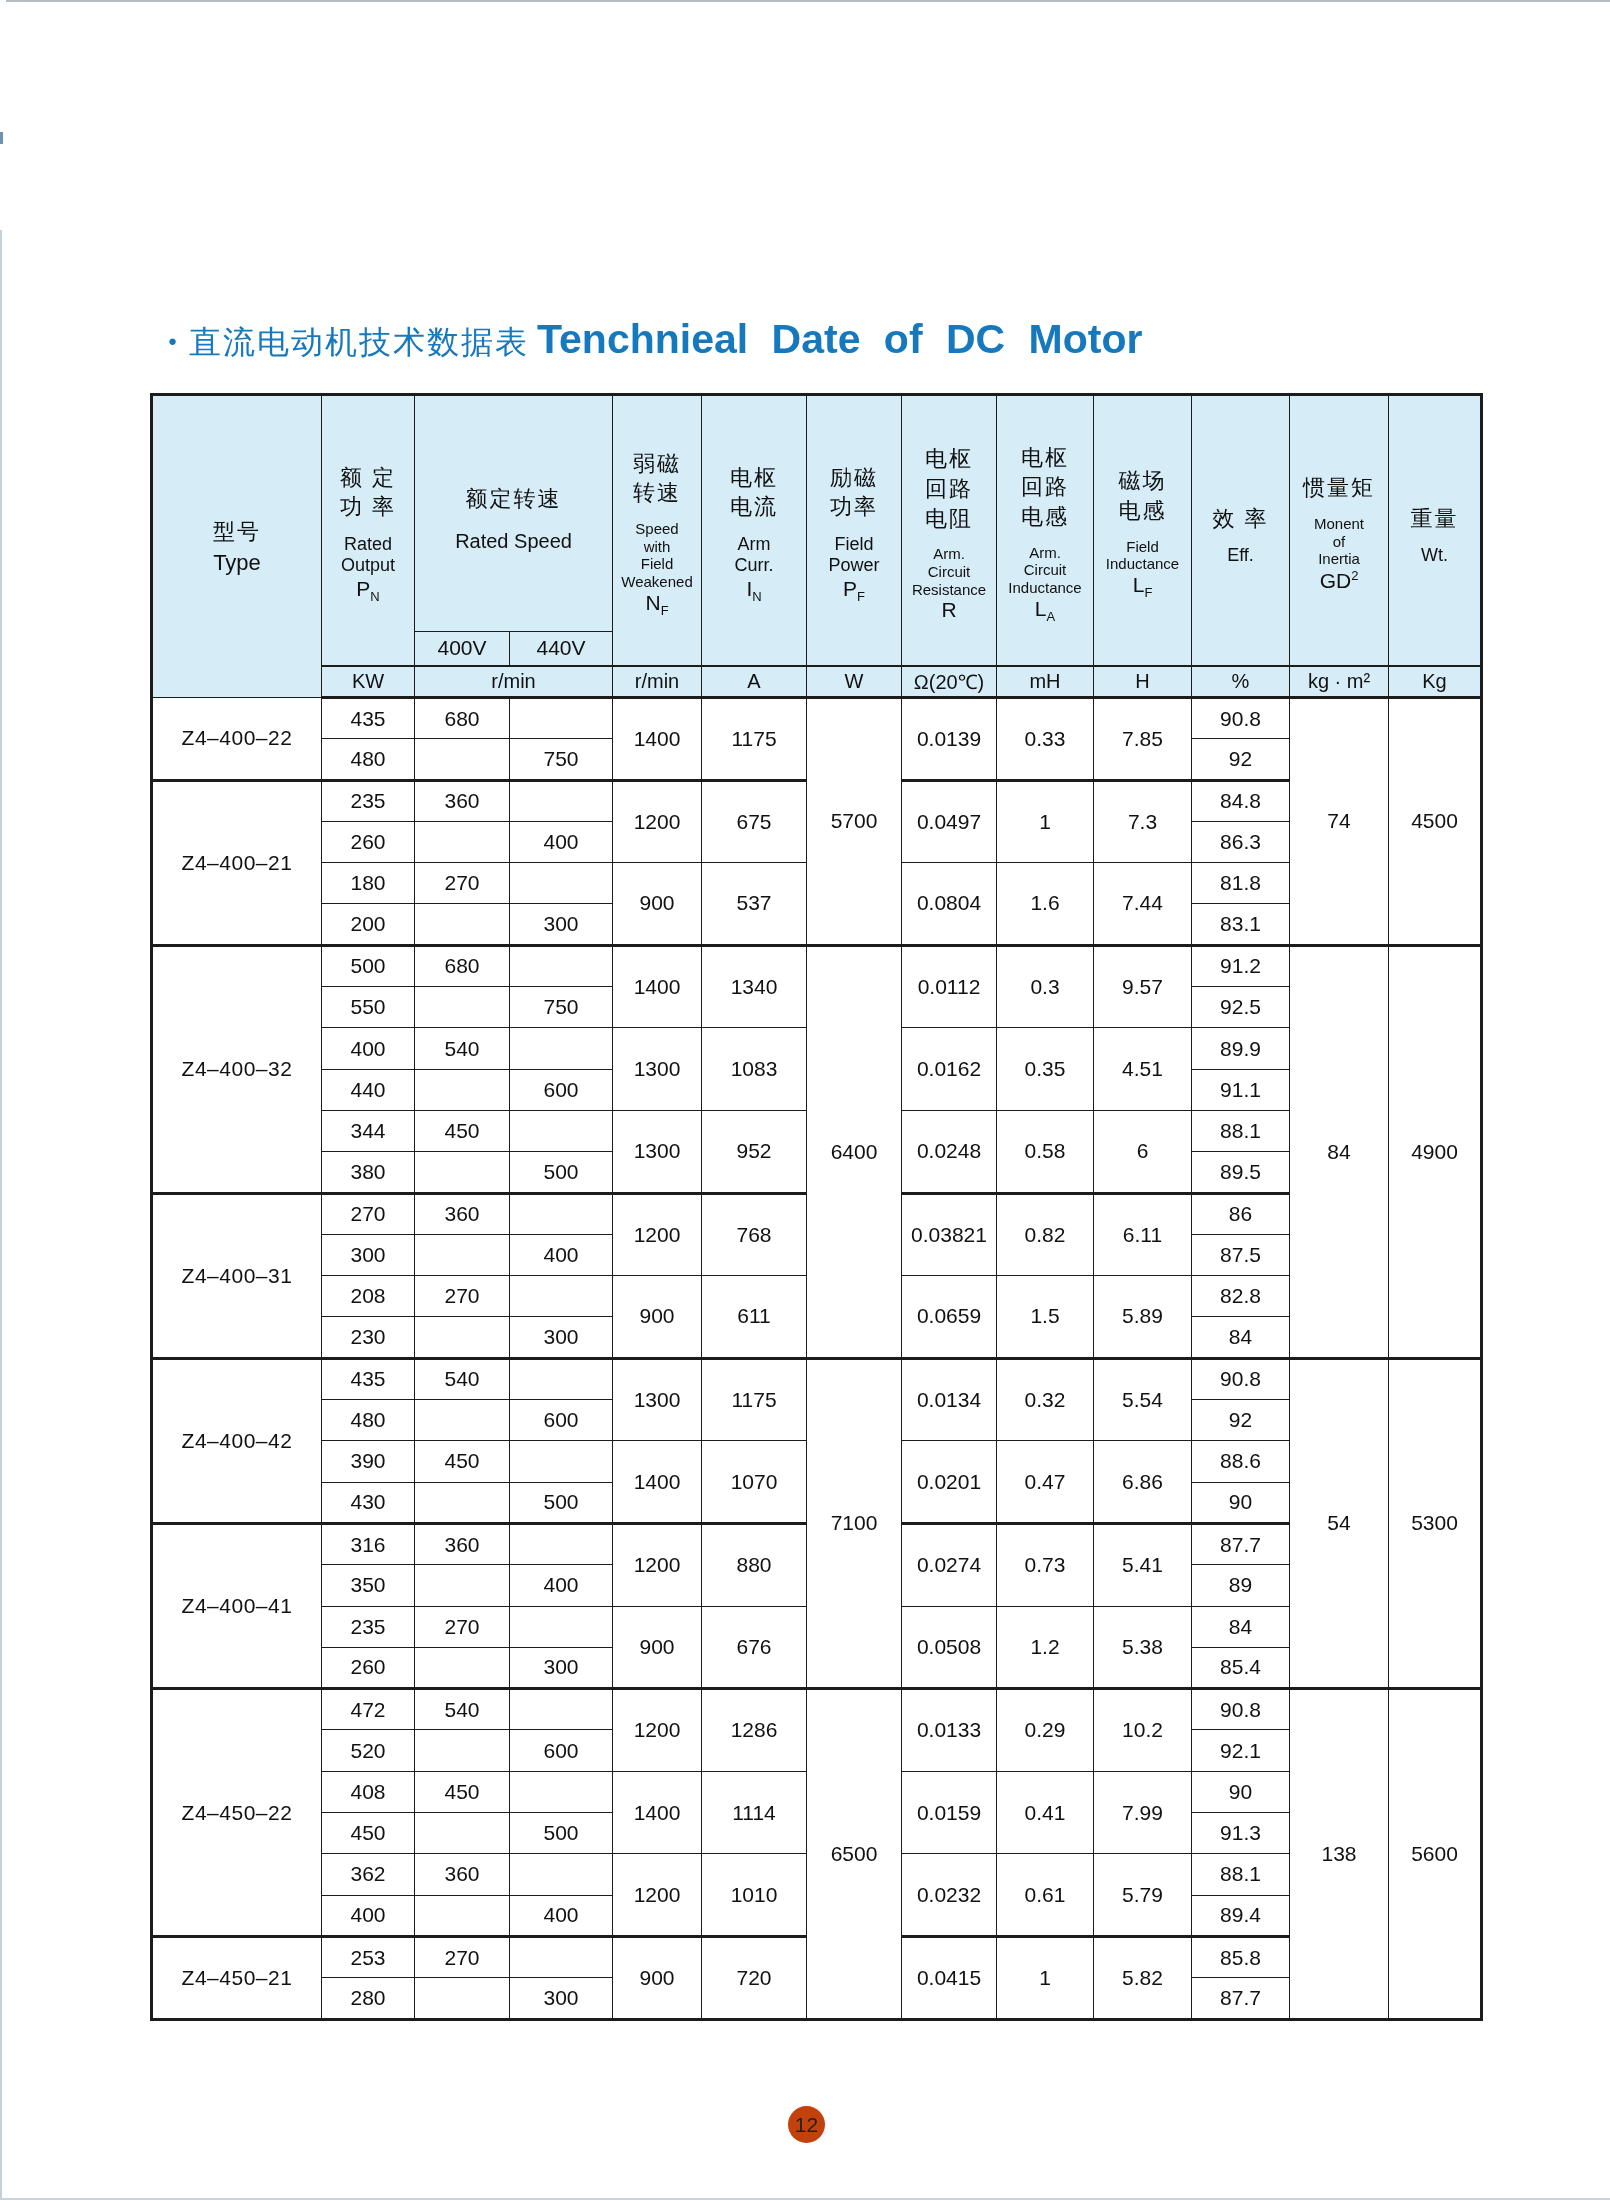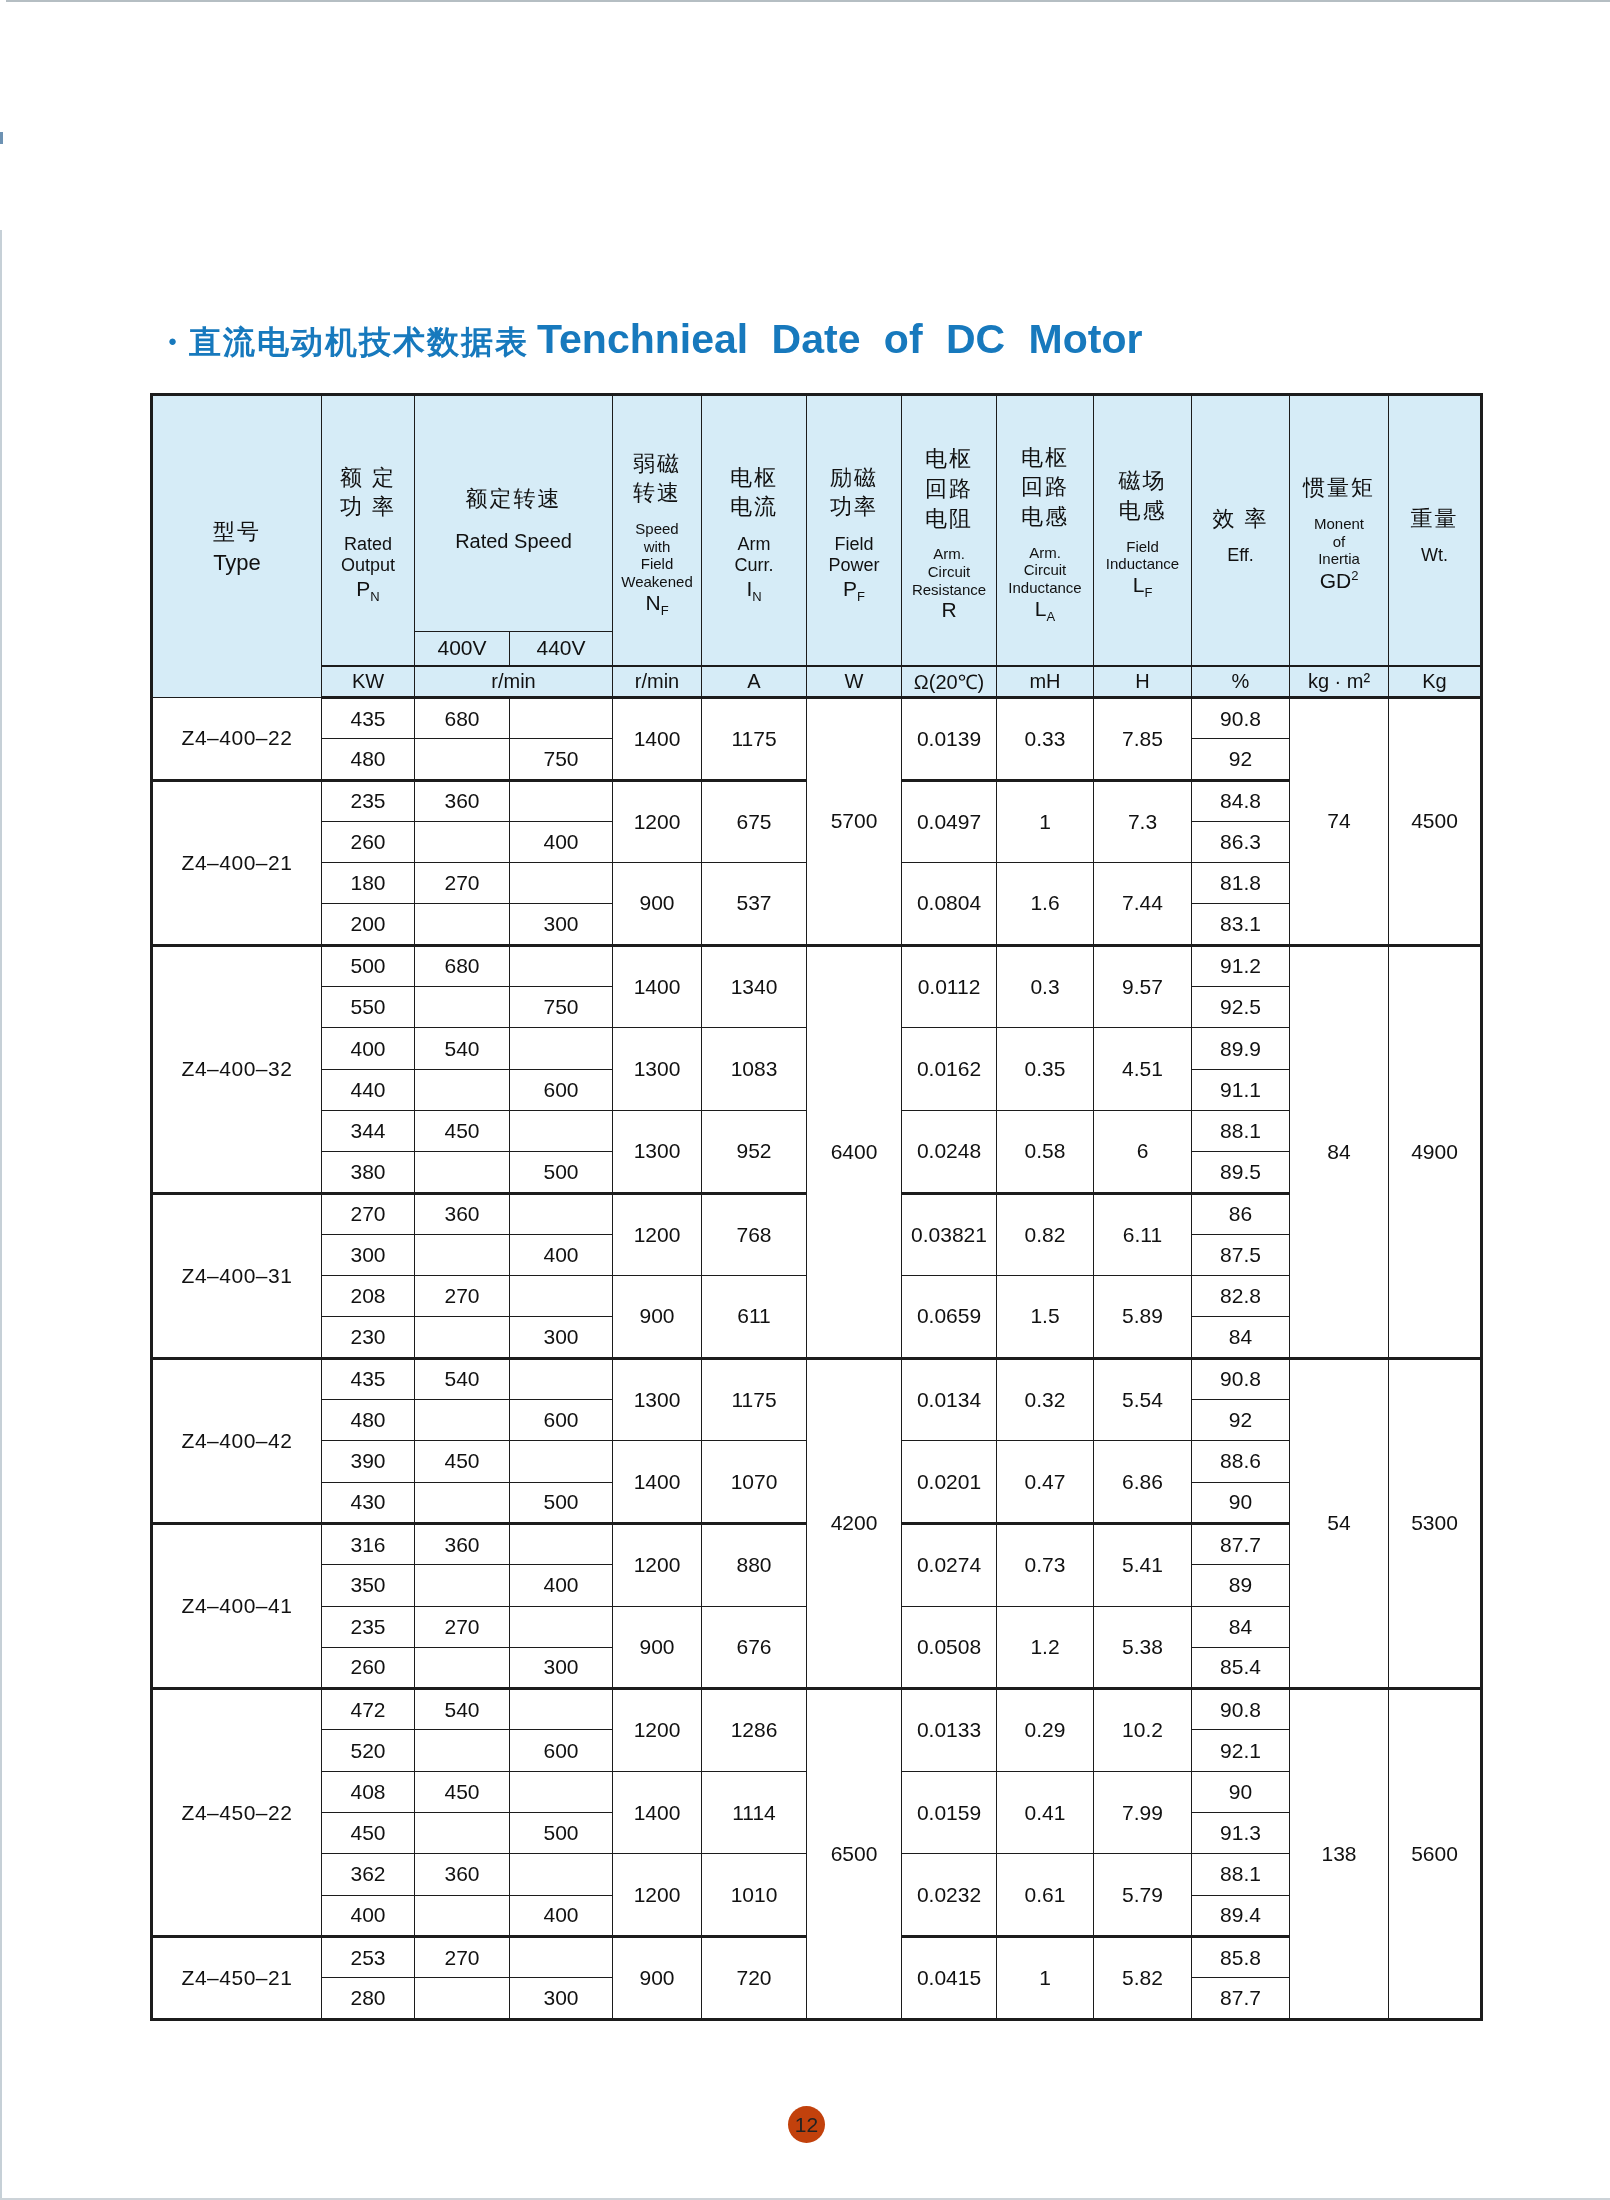--- a/index.html
+++ b/index.html
@@ -6,21 +6,21 @@
   .page{position:relative;width:1610px;height:2200px;background:#ffffff;overflow:hidden;
         font-family:"Liberation Sans", sans-serif;color:#1a1a1a;}
   
   .edge-top{position:absolute;top:0;left:6px;right:0;height:2px;background:#b5bec3;}
   .edge-left{position:absolute;left:0;top:230px;bottom:0;width:2px;background:#c6d0d7;}
   .edge-left2{position:absolute;left:0;top:132px;height:12px;width:3px;background:#6d92b3;}
   .edge-bottom{position:absolute;left:0;right:0;bottom:0;height:2px;background:#ccd3d8;}
 
   .title{position:absolute;left:168px;top:316px;white-space:nowrap;color:#1779bd;}
   .title .bullet{font-size:15px;vertical-align:7px;margin-right:12px;}
-  .title .t-zh{font-size:32px;font-weight:bold;letter-spacing:2px;text-align:center;}
+  .title .t-zh{font-size:32px;font-weight:normal;letter-spacing:2px;text-align:center;}
   .title .t-en{font-size:41px;font-weight:bold;margin-left:8px;word-spacing:12px;letter-spacing:0px;}
 
   table.tbl{position:absolute;left:150px;top:393px;width:1330px;table-layout:fixed;
             border-collapse:collapse;border:3px solid #1c1c1c;}
   .tbl td{border:1.5px solid #1c1c1c;padding:0;text-align:center;vertical-align:middle;
           font-size:21px;color:#111;overflow:hidden;}
   .tbl tr.h1{height:237px;} .tbl tr.h2{height:34px;} .tbl tr.h3{height:32px;}
   .tbl tr.d{height:41.3px;}
   .tbl td.hd{background:#d6ecf7;}
   .tbl tr.grp td{border-top:3px solid #1c1c1c;}
@@ -312,21 +312,21 @@
           <td>300</td>
           <td>84</td>
         </tr>
         <tr class="d grp">
           <td rowspan="4" class="typecell">Z4–400–42</td>
           <td>435</td>
           <td>540</td>
           <td></td>
           <td rowspan="2">1300</td>
           <td rowspan="2">1175</td>
-          <td rowspan="8">4200</td>
+          <td rowspan="8">7100</td>
           <td rowspan="2">0.0134</td>
           <td rowspan="2">0.32</td>
           <td rowspan="2">5.54</td>
           <td>90.8</td>
           <td rowspan="8">54</td>
           <td rowspan="8">5300</td>
         </tr>
         <tr class="d">
           <td>480</td>
           <td></td>

